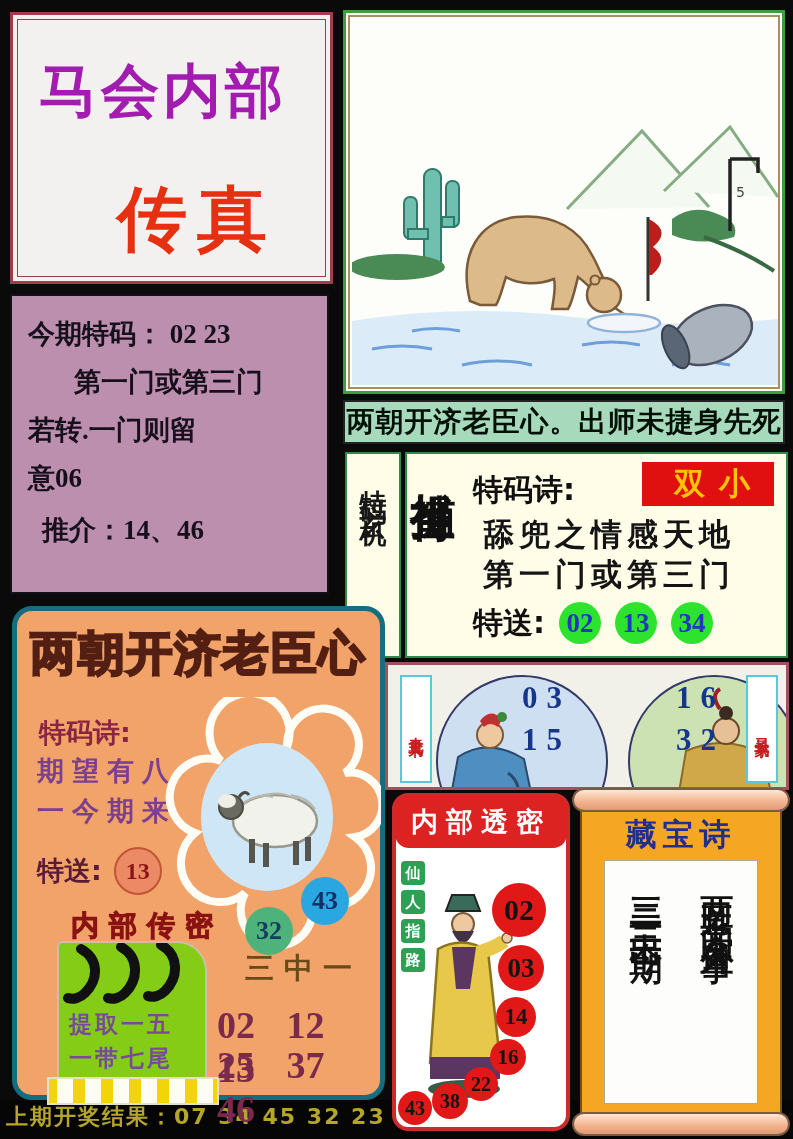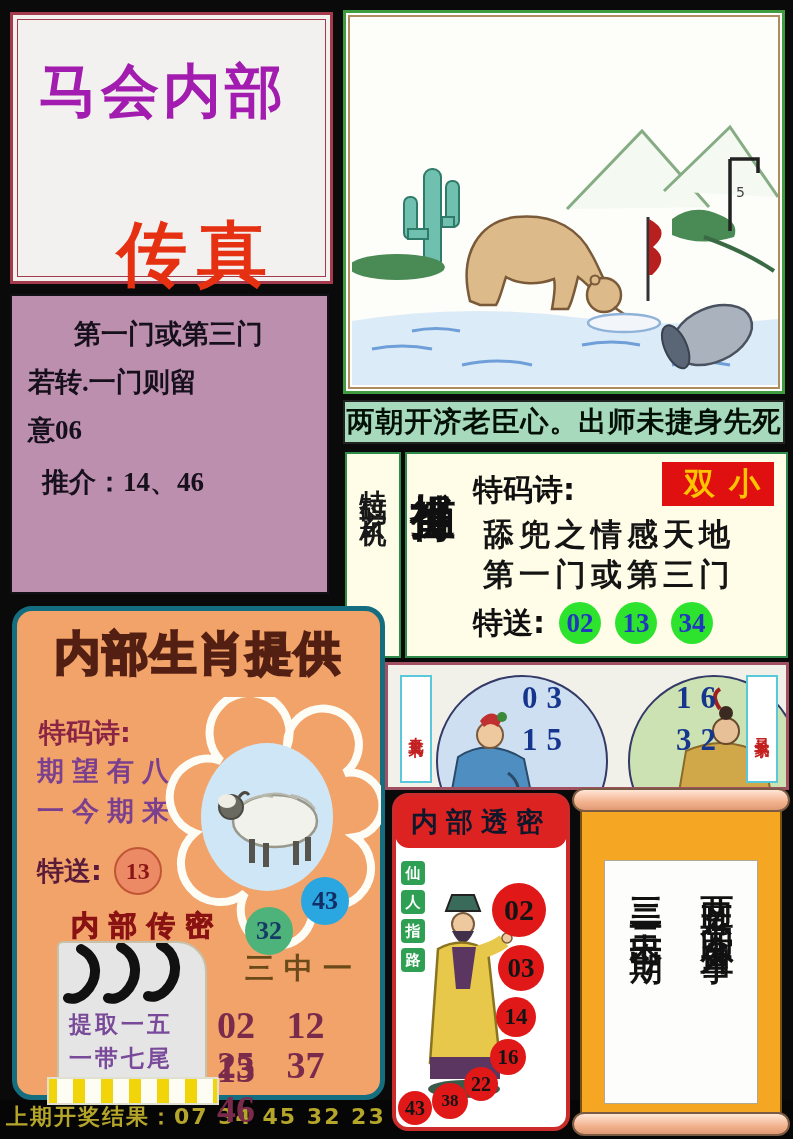--- a/index.html
+++ b/index.html
@@ -4,21 +4,21 @@
 <style>
   html,body{margin:0;padding:0;background:#000;}
   #page{position:relative;width:793px;height:1139px;background:#0a0a0a;overflow:hidden;
         font-family:"Liberation Serif", serif;}
   .abs{position:absolute;}
 
   
   #masthead{left:10px;top:12px;width:317px;height:266px;background:#f3f1ef;border:3px solid #a43b4c;}
   #masthead .inner{position:absolute;inset:4px;border:1px solid #a43b4c;}
   #masthead .m1{position:absolute;left:26px;top:38px;font-size:58px;font-weight:bold;color:#a21caf;letter-spacing:4px;}
-  #masthead .m2{position:absolute;left:104px;top:158px;font-size:70px;font-weight:bold;color:#e63012;letter-spacing:10px;margin-top:35px;}
+  #masthead .m2{position:absolute;left:104px;top:158px;font-size:70px;font-weight:bold;color:#e63012;letter-spacing:10px;}
 
   
   #tipsbox{left:10px;top:294px;width:319px;height:300px;background:#bd8fae;border:2px solid #141018;
            color:#160f1c;font-size:27px;font-weight:600;line-height:48px;padding:14px 0 0 16px;box-sizing:border-box;}
   #tipsbox .ind{padding-left:46px;}
   #tipsbox .tj{padding-left:14px;margin-top:4px;}
 
   
   #rightbox{left:343px;top:10px;width:442px;height:384px;background:#fff;border:3px solid #3f9c3f;box-sizing:border-box;}
   #rightbox .inner{position:absolute;inset:2px;border:2px solid #ad8c5e;background:#fdfdf9;}
@@ -31,21 +31,21 @@
 
   
   .cream{background:#fffce8;border:2px solid #2e8b4a;box-sizing:border-box;}
   #mystic-col{left:345px;top:452px;width:56px;height:206px;}
   #mystic-col .v{position:absolute;left:50%;top:14px;transform:translateX(-50%);writing-mode:vertical-rl;
                  font-size:27px;font-weight:bold;color:#181818;letter-spacing:10px;font-family:"DejaVu Sans",sans-serif;}
   #capture{left:405px;top:452px;width:383px;height:206px;}
   #capture .cap-v{position:absolute;left:4px;top:2px;writing-mode:vertical-rl;font-size:45px;font-weight:bold;color:#101010;
                   line-height:1;letter-spacing:2px;font-family:"DejaVu Sans",sans-serif;}
   #capture .pt{position:absolute;left:66px;top:16px;font-size:30px;font-weight:bold;color:#101010;font-family:"DejaVu Sans",sans-serif;}
-  #capture .badge{position:absolute;right:12px;top:8px;width:112px;height:44px;background:#e01010;color:#ffc400;
+  #capture .badge{position:absolute;right:12px;top:8px;width:132px;height:44px;background:#e01010;color:#ffc400;
                   font-size:31px;font-weight:bold;text-align:center;line-height:44px;letter-spacing:14px;padding-left:22px;box-sizing:border-box;}
   #capture .poem1{position:absolute;left:76px;top:60px;font-size:31px;font-weight:bold;color:#141414;letter-spacing:5px;}
   #capture .poem2{position:absolute;left:76px;top:100px;font-size:31px;font-weight:bold;color:#141414;letter-spacing:5px;}
   #capture .ts-row{position:absolute;left:66px;top:148px;display:flex;align-items:center;gap:14px;}
   #capture .ts-label{font-size:30px;font-weight:bold;color:#101010;font-family:"DejaVu Sans",sans-serif;}
   .num-circle{border-radius:50%;display:flex;align-items:center;justify-content:center;font-weight:bold;}
   .green-c{width:42px;height:42px;background:#2ee32e;color:#2236c0;font-size:27px;font-family:"Liberation Serif",serif;}
 
   
   #portraits{left:385px;top:662px;width:404px;height:128px;background:#f1f1ea;border:3px solid #a05060;box-sizing:border-box;overflow:hidden;}
@@ -68,34 +68,34 @@
   #orange .zp1{position:absolute;left:20px;top:142px;font-size:27px;font-weight:600;color:#7a3f8f;letter-spacing:8px;}
   #orange .zp2{position:absolute;left:20px;top:182px;font-size:27px;font-weight:600;color:#7a3f8f;letter-spacing:8px;}
   #orange .zts{position:absolute;left:20px;top:236px;display:flex;align-items:center;gap:12px;}
   #orange .zts .lab{font-size:27px;font-weight:900;color:#5a1a3a;font-family:"DejaVu Sans",sans-serif;}
   .salmon-c{width:44px;height:44px;background:#ec8a66;border:2px solid #c05535;color:#8a1515;font-size:24px;}
   #cloud{position:absolute;left:142px;top:86px;}
   .c32{position:absolute;left:228px;top:296px;width:48px;height:48px;background:#4db37a;color:#173a63;font-size:26px;}
   .c43{position:absolute;left:284px;top:266px;width:48px;height:48px;background:#2aa7e0;color:#122f66;font-size:26px;}
   #chuanmi{position:absolute;left:54px;top:296px;font-size:28px;font-weight:900;color:#7f1d1d;-webkit-text-stroke:1px #8a1212;
            letter-spacing:10px;font-family:"DejaVu Sans",sans-serif;}
-  #paper{position:absolute;left:40px;top:330px;width:146px;height:140px;background:#e5e5e5;border:2px solid #c8c0a8;border-radius:6px 30px 6px 6px;}
+  #paper{position:absolute;left:40px;top:330px;width:146px;height:140px;background:#84cc16;border:2px solid #c8c0a8;border-radius:6px 30px 6px 6px;}
   #paper .l1{position:absolute;left:10px;top:66px;font-size:23px;font-weight:600;color:#7a4a9a;letter-spacing:3px;}
   #paper .l2{position:absolute;left:10px;top:100px;font-size:23px;font-weight:600;color:#7a4a9a;letter-spacing:3px;}
   #filmbase{position:absolute;left:30px;top:466px;width:168px;height:24px;background:#f2d40a;border:2px solid #e0e0d0;
             background-image:repeating-linear-gradient(90deg,#fdfdf4 0 16px,#f2d40a 16px 28px);background-position:8px 0;}
   #sanzhong{position:absolute;left:228px;top:338px;font-size:29px;font-weight:bold;color:#6b4a1a;letter-spacing:10px;}
   .numrow{position:absolute;font-size:38px;font-weight:bold;color:#7a2a4a;word-spacing:22px;font-family:"Liberation Serif",serif;}
   #numrow1{left:200px;top:392px;}
   #numrow2{left:200px;top:432px;}
 
   
   #toumi{left:392px;top:793px;width:178px;height:338px;background:#fff;border:4px solid #cc2b2b;border-radius:16px;box-sizing:border-box;z-index:4;}
   #toumi .hdr{position:absolute;left:-1px;right:-1px;top:-1px;height:52px;background:#dd2222;border-radius:12px 12px 14px 14px;
-              color:#0f172a;font-size:27px;font-weight:bold;text-align:center;line-height:52px;letter-spacing:8px;font-family:"DejaVu Sans",sans-serif;}
+              color:#ffffff;font-size:27px;font-weight:bold;text-align:center;line-height:52px;letter-spacing:8px;font-family:"DejaVu Sans",sans-serif;}
   #toumi .side{position:absolute;left:5px;top:64px;display:flex;flex-direction:column;gap:5px;}
   #toumi .side div{width:24px;height:24px;background:#2fa053;border-radius:4px;color:#fff;font-size:15px;font-weight:bold;
                    text-align:center;line-height:24px;font-family:"DejaVu Sans",sans-serif;}
   .red-c{position:absolute;background:#e01818;color:#141414;font-family:"Liberation Serif",serif;}
   #tfig{position:absolute;left:14px;top:96px;}
 
   
   #scrollp{left:572px;top:788px;width:218px;height:348px;z-index:4;}
   .roller{position:absolute;left:0;right:0;height:24px;background:linear-gradient(#ffe6d6,#f2b28e 60%,#e09a74);border:2px solid #7a5a42;border-radius:12px;box-sizing:border-box;}
   #roller-t{top:0;} #roller-b{bottom:0;}
@@ -115,20 +115,21 @@
 
 <div id="page">
 
   <div id="masthead" class="abs">
     <div class="inner"></div>
     <div class="m1">马会内部</div>
     <div class="m2">传真</div>
   </div>
 
   <div id="tipsbox" class="abs">
+    <div>今期特码： 02  23</div>
     <div class="ind">第一门或第三门</div>
     <div>若转.一门则留</div>
     <div>意06</div>
     <div class="tj">推介：14、46</div>
   </div>
 
   <div id="rightbox" class="abs">
     <div class="inner"></div>
     <svg id="scene" width="426" height="316" viewBox="0 0 426 316">
       <path d="M215 140 L290 62 L357 138" fill="#f4f9f1" stroke="#86ac84" stroke-width="3"></path>
@@ -216,21 +217,21 @@
       <div>03</div>
       <div>15</div>
     </div>
     <div id="pnums-right" class="pnums">
       <div>16</div>
       <div>32</div>
     </div>
   </div>
 
   <div id="orange" class="abs">
-    <div class="title">内部生肖提供</div>
+    <div class="title">两朝开济老臣心</div>
     <div class="zpt">特码诗:</div>
     <div class="zp1">期望有八</div>
     <div class="zp2">一今期来</div>
     <div class="zts">
       <span class="lab">特送:</span>
       <span class="num-circle salmon-c">13</span>
     </div>
 
     <svg id="cloud" width="222" height="268" viewBox="0 0 222 268">
       <path d="M36 136 a34 34 0 1 1 26 -72 a40 40 0 1 1 66 -14 a36 36 0 1 1 58 26 a30 30 0 1 1 10 64 a34 34 0 1 1 -44 62 a36 36 0 1 1 -66 -6 a32 32 0 1 1 -50 -60 Z" fill="none" stroke="#fdfdf6" stroke-width="8"></path>
@@ -285,26 +286,27 @@
       <circle cx="97" cy="45" r="5" fill="#eec9a0" stroke="#7a5a3a" stroke-width="1.5"></circle>
       <path d="M42 54 L66 54 L60 96 L46 96 Z" fill="#5a3660"></path>
       <rect x="20" y="164" width="70" height="22" fill="#5a3660"></rect>
       <ellipse cx="54" cy="196" rx="36" ry="9" fill="#3a5a4a"></ellipse>
     </svg>
     <div class="num-circle red-c" style="left:96px;top:86px;width:54px;height:54px;font-size:30px;">02</div>
     <div class="num-circle red-c" style="left:102px;top:148px;width:46px;height:46px;font-size:27px;">03</div>
     <div class="num-circle red-c" style="left:100px;top:200px;width:40px;height:40px;font-size:23px;">14</div>
     <div class="num-circle red-c" style="left:94px;top:242px;width:36px;height:36px;font-size:21px;">16</div>
     <div class="num-circle red-c" style="left:68px;top:270px;width:34px;height:34px;font-size:20px;">22</div>
-    <div class="num-circle red-c" style="left:36px;top:286px;width:36px;height:36px;font-size:17px;">38</div>
+    <div class="num-circle red-c" style="left:36px;top:286px;width:36px;height:36px;font-size:20px;">38</div>
     <div class="num-circle red-c" style="left:2px;top:294px;width:34px;height:34px;font-size:20px;">43</div>
   </div>
 
   <div id="scrollp" class="abs">
     <div id="scrollbody">
+      <div class="stitle">藏宝诗</div>
       <div class="spanel">
         <div class="col">两耳不闻窗外事</div>
         <div class="col">三二三三出今期</div>
       </div>
     </div>
     <div id="roller-t" class="roller"></div>
     <div id="roller-b" class="roller"></div>
   </div>
 
   <div id="botbar" class="abs">上期开奖结果：07 34 45 32 23 12 特47</div>

